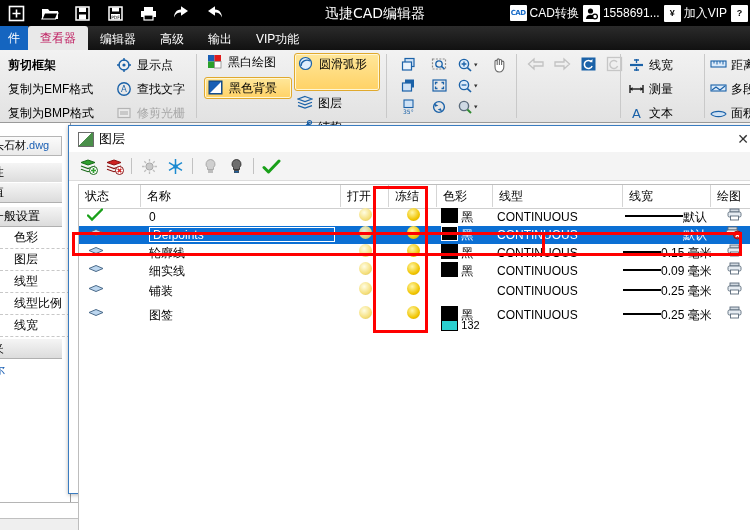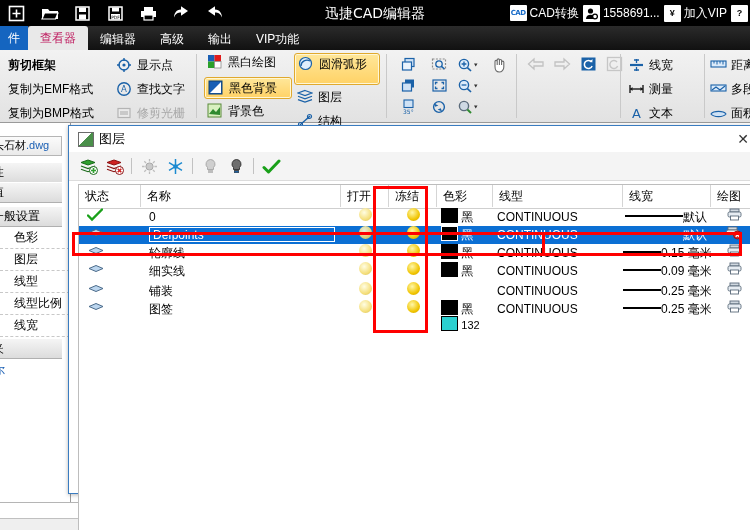--- a/index.html
+++ b/index.html
@@ -292,33 +292,24 @@
       </div>
       <div class="ritem hl" style="margin-top:3px;padding:0 4px 0 3px;height:20px;">
         <span class="icosm">
           <svg width="15" height="15" viewBox="0 0 15 15">
               <rect x="1" y="1" width="13" height="13" fill="#1a5fb4" stroke="#104070" stroke-width="1"></rect>
               <path d="M2 13L13 2v11z" fill="#fff"></path>
             </svg>
         </span>
         <span class="lbl">黑色背景</span>
       </div>
-      <div class="ritem" style="padding-left:3px;">
-        <span class="icosm">
-          <svg width="15" height="15" viewBox="0 0 15 15">
-              <rect x="1" y="1" width="13" height="13" fill="#d8f0c0" stroke="#5a8a3a" stroke-width="1"></rect>
-              <path d="M2 11l4-5 3 3 4-5v8z" fill="#2f8a2f"></path>
-            </svg>
-        </span>
-        <span class="lbl">背景色</span>
-      </div>
     </div>
 
     <div class="rgroup" style="left:294px;width:86px;">
-      <div class="ritem hl" style="margin-top:3px;padding:0 4px 10px 3px;height:20px;">
+      <div class="ritem hl" style="margin-top:3px;padding:0 4px 16px 3px;height:20px;">
         <span class="icosm">
           <svg width="15" height="15" viewBox="0 0 15 15">
               <circle cx="7.5" cy="7.5" r="6" fill="#dfeefc" stroke="#1b62a8" stroke-width="1.2"></circle>
               <path d="M3 10a6 6 0 0 1 9-5" fill="none" stroke="#1b62a8" stroke-width="1.4"></path>
             </svg>
         </span>
         <span class="lbl">圆滑弧形</span>
       </div>
       <div class="ritem" style="padding-left:3px;">
         <span class="icosm">
@@ -696,21 +687,21 @@
         <div class="gc" style="left:632px;width:46px;text-align:center;">
           <svg width="15" height="13" viewBox="0 0 15 13">
               <rect x="3" y="1" width="9" height="3" fill="#d0d8e0" stroke="#5b6b7b" stroke-width=".9"></rect>
               <rect x="1" y="4" width="13" height="5" rx="1.5" fill="#e6ecf2" stroke="#5b6b7b" stroke-width=".9"></rect>
               <rect x="3.5" y="8" width="8" height="4" fill="#fff" stroke="#5b6b7b" stroke-width=".9"></rect>
             </svg>
         </div>
 
       </div>
 
-      <div class="grow" style="top:115px;">
+      <div class="grow" style="top:121px;">
         <div class="gc" style="left:8px;width:40px;">
           <svg width="18" height="13" viewBox="0 0 18 13">
               <path d="M2 6.5L9 3.5 16 6.5 9 9.5z" fill="#bcd6ef" stroke="#4a6a8a" stroke-width="1"></path>
             </svg>
         </div>
         <div class="gc" style="left:70px;width:190px;">图签</div>
         <div class="gc" style="left:262px;width:48px;text-align:center;"><span class="icon-bulb dim"></span></div>
         <div class="gc" style="left:310px;width:48px;text-align:center;"><span class="icon-bulb"></span></div>
         <div class="gc" style="left:362px;width:52px;"><span class="swatch" style="background:#000000"></span> <span>黑</span></div>
         <div class="gc" style="left:418px;width:126px;">CONTINUOUS</div>

